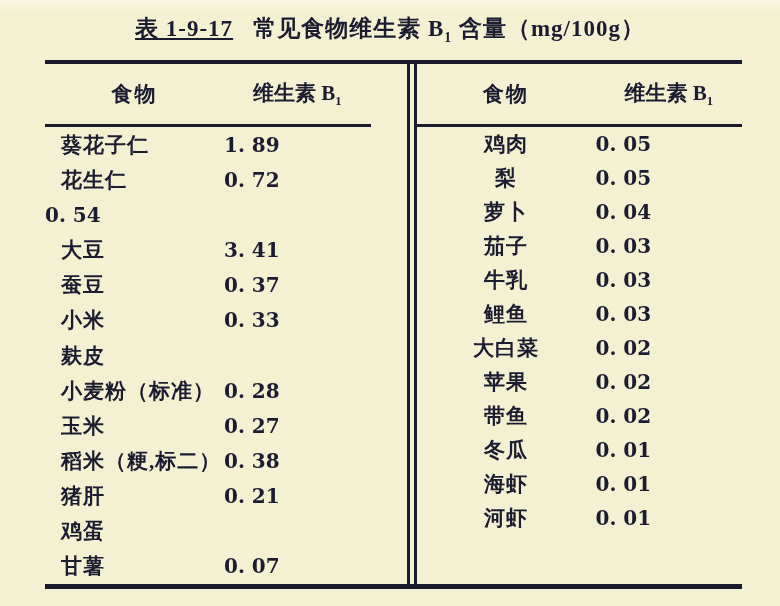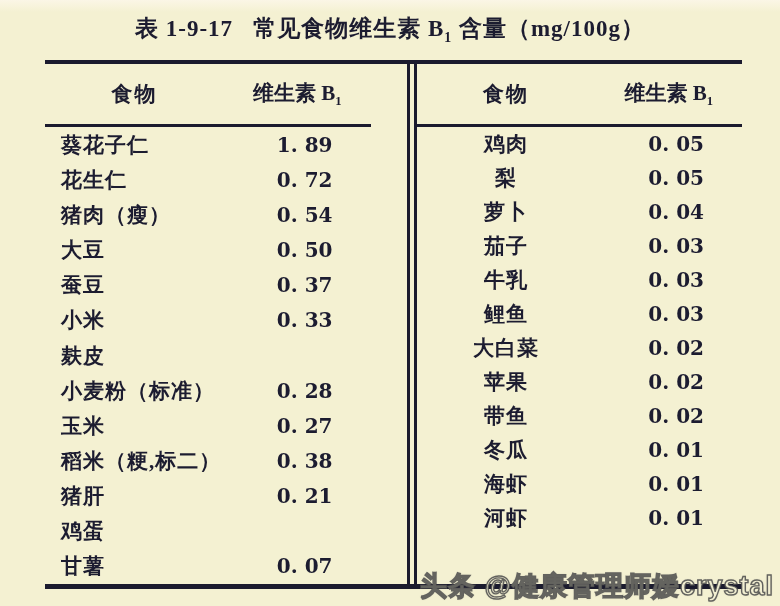--- a/index.html
+++ b/index.html
@@ -11,21 +11,21 @@
     overflow:hidden;
   }
   .page { position:relative; width:780px; height:606px;
     background:linear-gradient(#fbf6e6 0, #f4f1d2 12px, #f4f1d2 100%);
   }
   .title {
     position:absolute; top:13px; left:0; width:100%;
     text-align:center; font-size:23px; font-weight:bold;
     letter-spacing:1px; white-space:nowrap;
   }
-  .title .idx { margin-right:20px; }
+  .title .idx { margin-right:20px;text-decoration:underline; }
   sub { font-size:0.60em; }
 
   .table {
     position:absolute; left:45px; top:60px; width:697px; height:529px;
     box-sizing:border-box;
     border-top:4px solid #1b1b2e;
     border-bottom:5px solid #1b1b2e;
     display:flex;
     gap:36px;
   }
@@ -43,21 +43,21 @@
 
   .tbody { flex:1; display:flex; flex-direction:column; }
   .row { display:flex; align-items:center; font-weight:bold; }
   .left-half  .row { flex:1; }
   .right-half .row { height:34px; flex:0 0 34px; }
 
   .row .food { width:55%; font-size:21px; letter-spacing:1px;
     white-space:nowrap; overflow:hidden; }
   .left-half  .row .food { padding-left:16px; box-sizing:border-box; }
   .right-half .row .food { text-align:center; }
-  .row .val { width:45%; box-sizing:border-box; text-align:right;
+  .row .val { width:45%; box-sizing:border-box; text-align:left;
     padding-right:38px; font-size:20px;
     font-family:"DejaVu Serif","Liberation Serif",serif; }
 
   .watermark {
     position:absolute; right:6px; bottom:2px;
     font-family:"Liberation Sans","DejaVu Sans",sans-serif;
     font-size:27px; font-weight:bold; letter-spacing:1px;
     color:rgba(244,241,212,0.95);
     -webkit-text-stroke:1.4px rgba(75,75,75,0.85);
     text-shadow:0 0 2px rgba(70,70,70,0.35);
@@ -83,26 +83,25 @@
       <div class="tbody">
         <div class="row">
             <span class="food">葵花子仁</span>
             <span class="val">1. 89</span>
           </div>
         <div class="row">
             <span class="food">花生仁</span>
             <span class="val">0. 72</span>
           </div>
         <div class="row">
-            <span class="food">猪肉（瘦）</span>
             <span class="val">0. 54</span>
           </div>
         <div class="row">
             <span class="food">大豆</span>
-            <span class="val">0. 50</span>
+            <span class="val">3. 41</span>
           </div>
         <div class="row">
             <span class="food">蚕豆</span>
             <span class="val">0. 37</span>
           </div>
         <div class="row">
             <span class="food">小米</span>
             <span class="val">0. 33</span>
           </div>
         <div class="row">
@@ -186,15 +185,14 @@
           </div>
         <div class="row">
             <span class="food">河虾</span>
             <span class="val">0. 01</span>
           </div>
       </div>
     </div>
 
   </div>
 
-  <div class="watermark">头条 @健康管理师嫒crystal</div>
 
 </div>
 
 </body></html>

